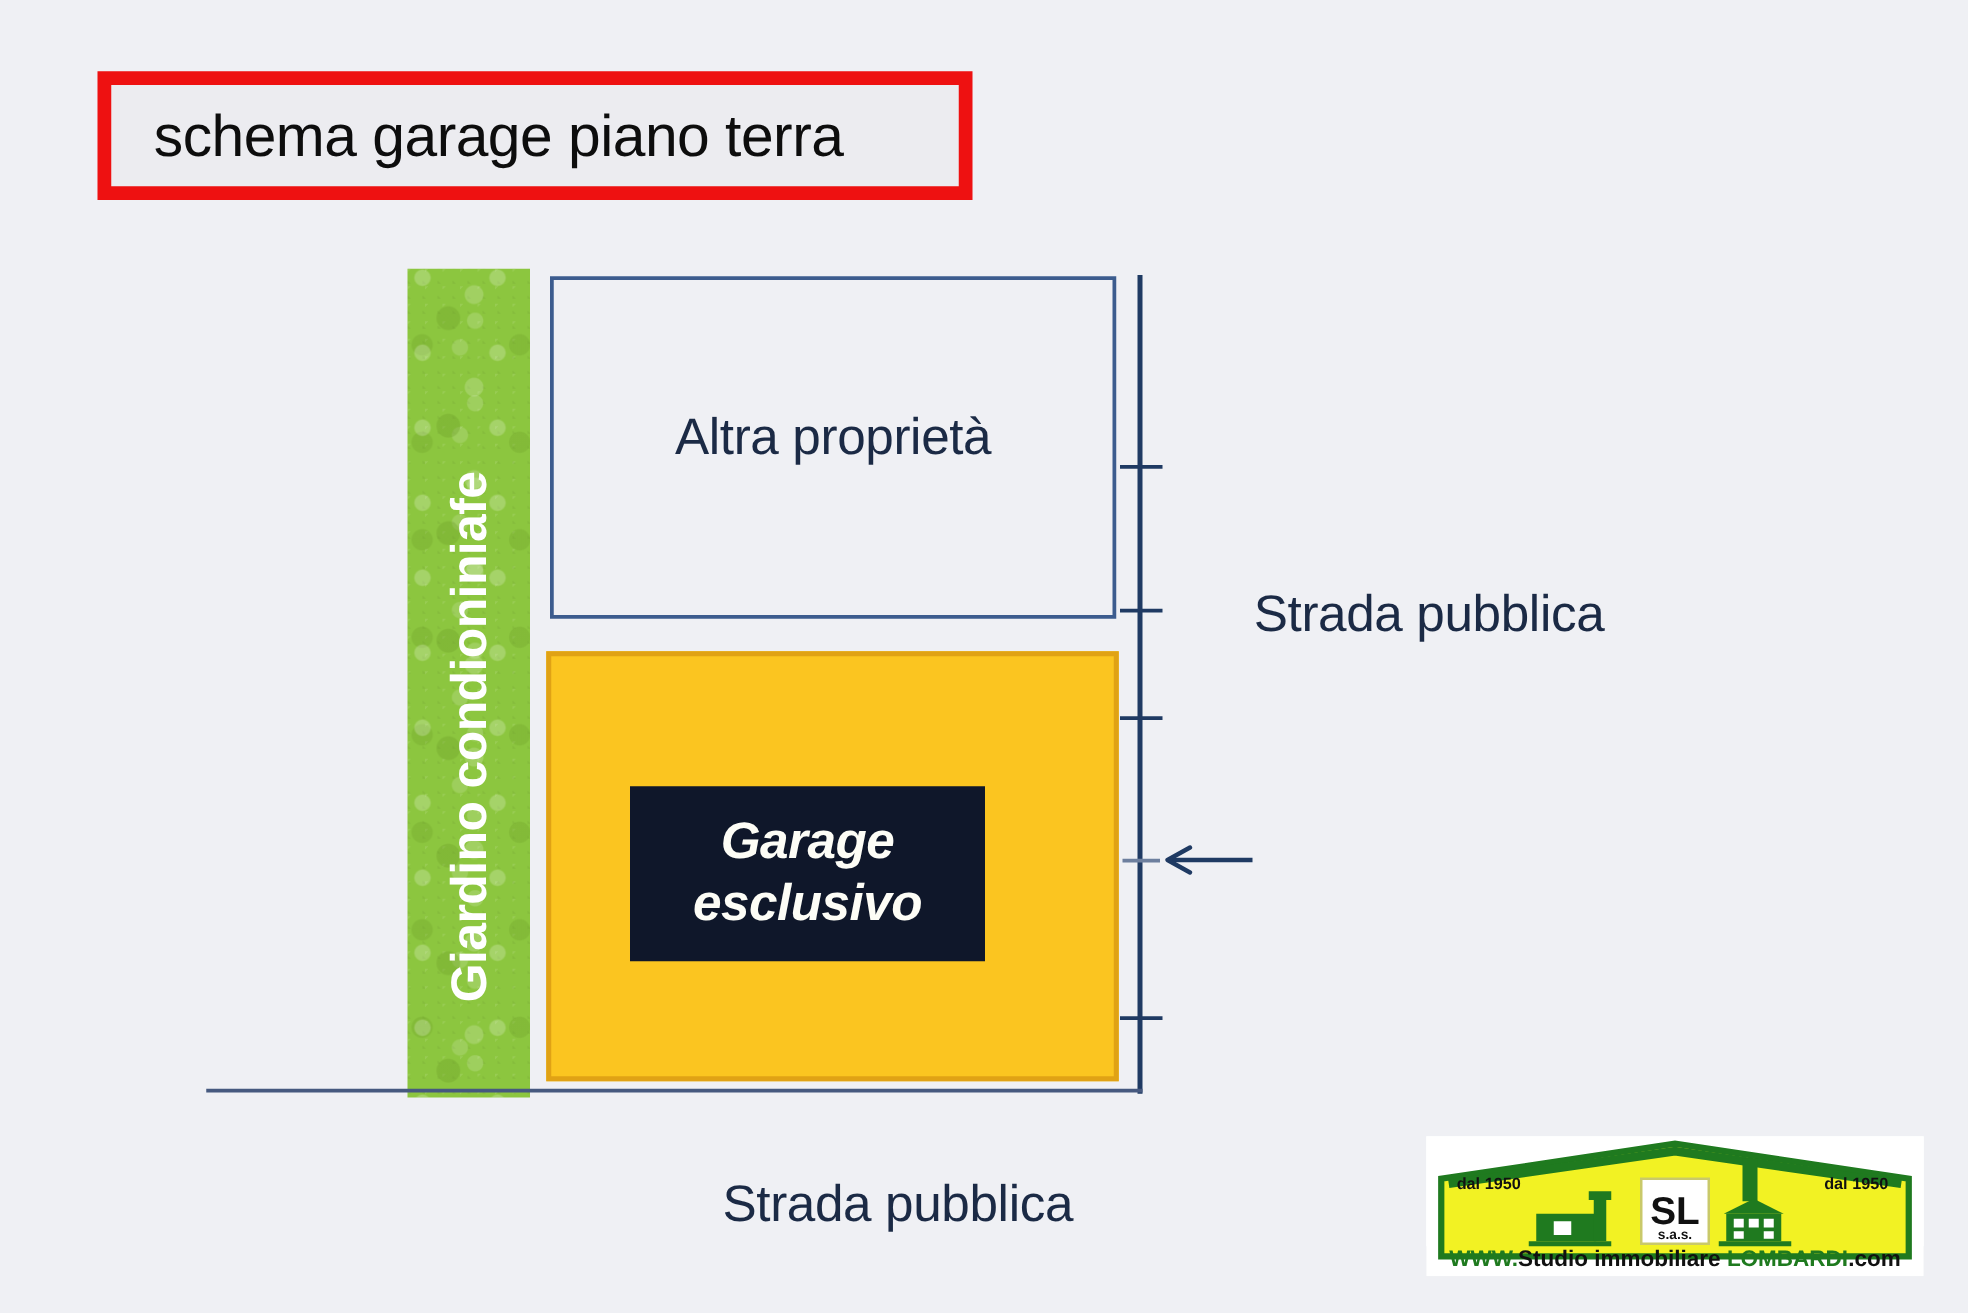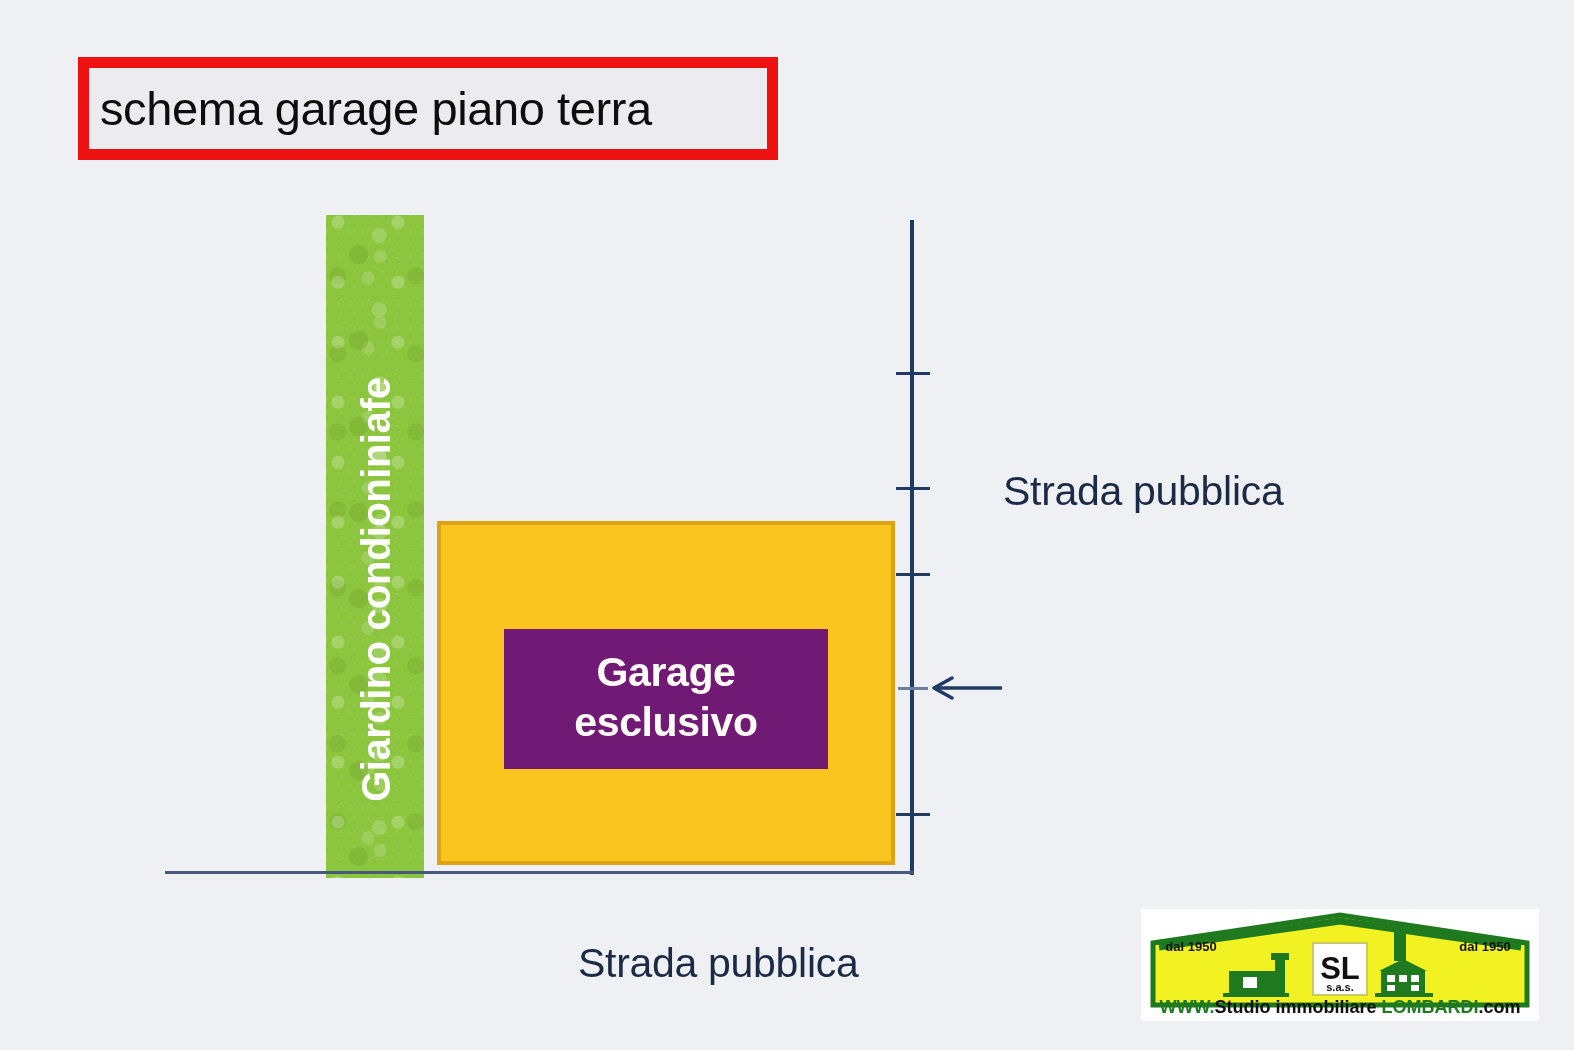--- a/index.html
+++ b/index.html
@@ -34,21 +34,21 @@
     border: 11px solid #ee1111;
     background: #ececf0;
     display: flex;
     align-items: center;
   }
   .title-text {
     font-family: "Liberation Sans", sans-serif;
     font-size: 47px;
     color: #0d0d0d;
     letter-spacing: -0.4px;
-    padding-left: 11px;
+    padding-left: 34px;
     white-space: nowrap;
     line-height: 1;
   }
 
   
   .garden-strip {
     position: absolute;
     left: 326px;
     top: 215px;
     width: 98px;
@@ -124,23 +124,24 @@
     width: 458px;
     height: 344px;
     box-sizing: border-box;
     border: 4px solid #e0a215;
     background: #fbc520;
   }
   .garage-inner {
     position: absolute;
     left: 63px;
     top: 104px;
-    width: 324px;
+    width: 284px;
     height: 140px;
-    background: #701a75;
+    background: #0f172a;
+    font-style: italic;
   }
   .garage-label {
     position: absolute;
     left: 0;
     top: 18px;
     width: 100%;
     text-align: center;
     font-family: "Liberation Sans", sans-serif;
     font-weight: bold;
     font-size: 41px;
@@ -227,20 +228,23 @@
   <div class="title-box">
     <span class="title-text">schema garage piano terra</span>
   </div>
 
   <div class="garden-strip">
     <div class="garden-label-wrap">
       <span class="garden-label">Giardino condioniniafe</span>
     </div>
   </div>
 
+  <div class="other-property">
+    <span class="other-property-label">Altra proprietà</span>
+  </div>
 
   <div class="garage-outer">
     <div class="garage-inner">
       <div class="garage-label">
         <div>Garage</div>
         <div>esclusivo</div>
       </div>
     </div>
   </div>
 

